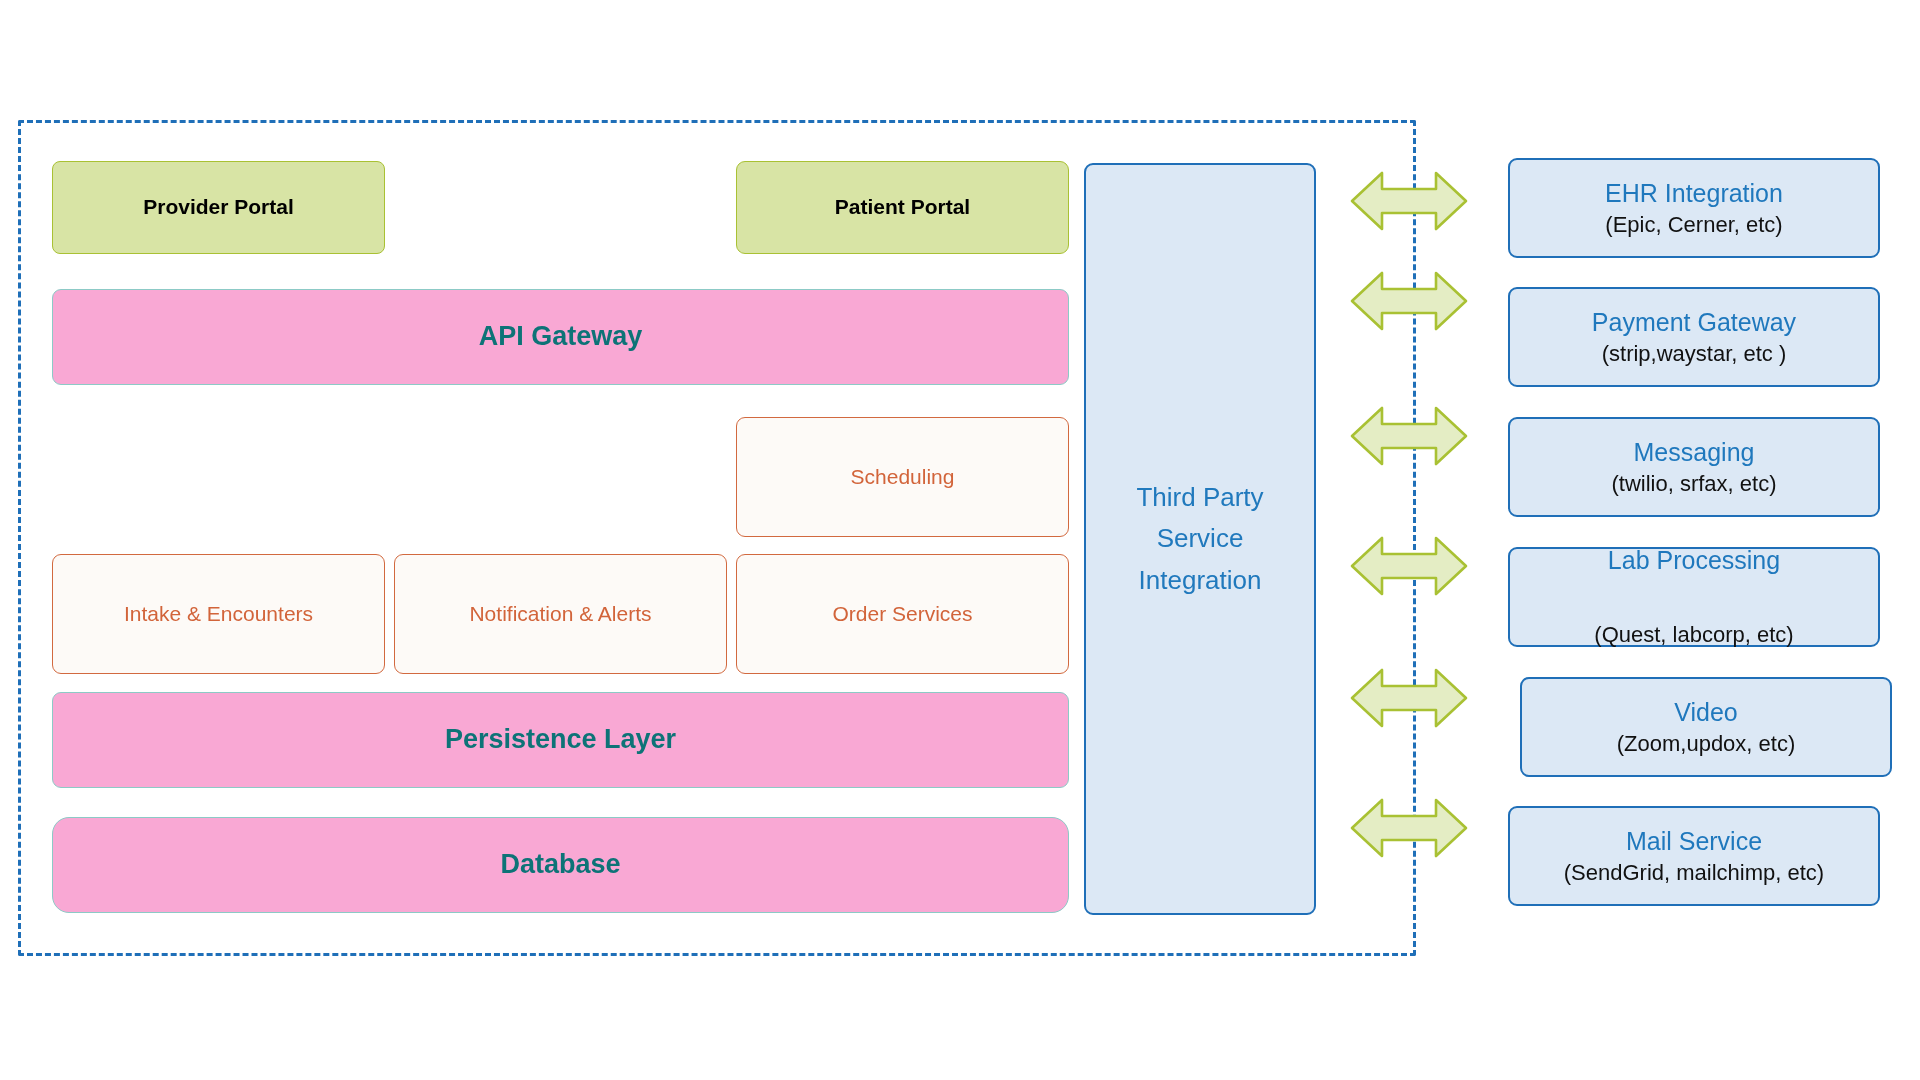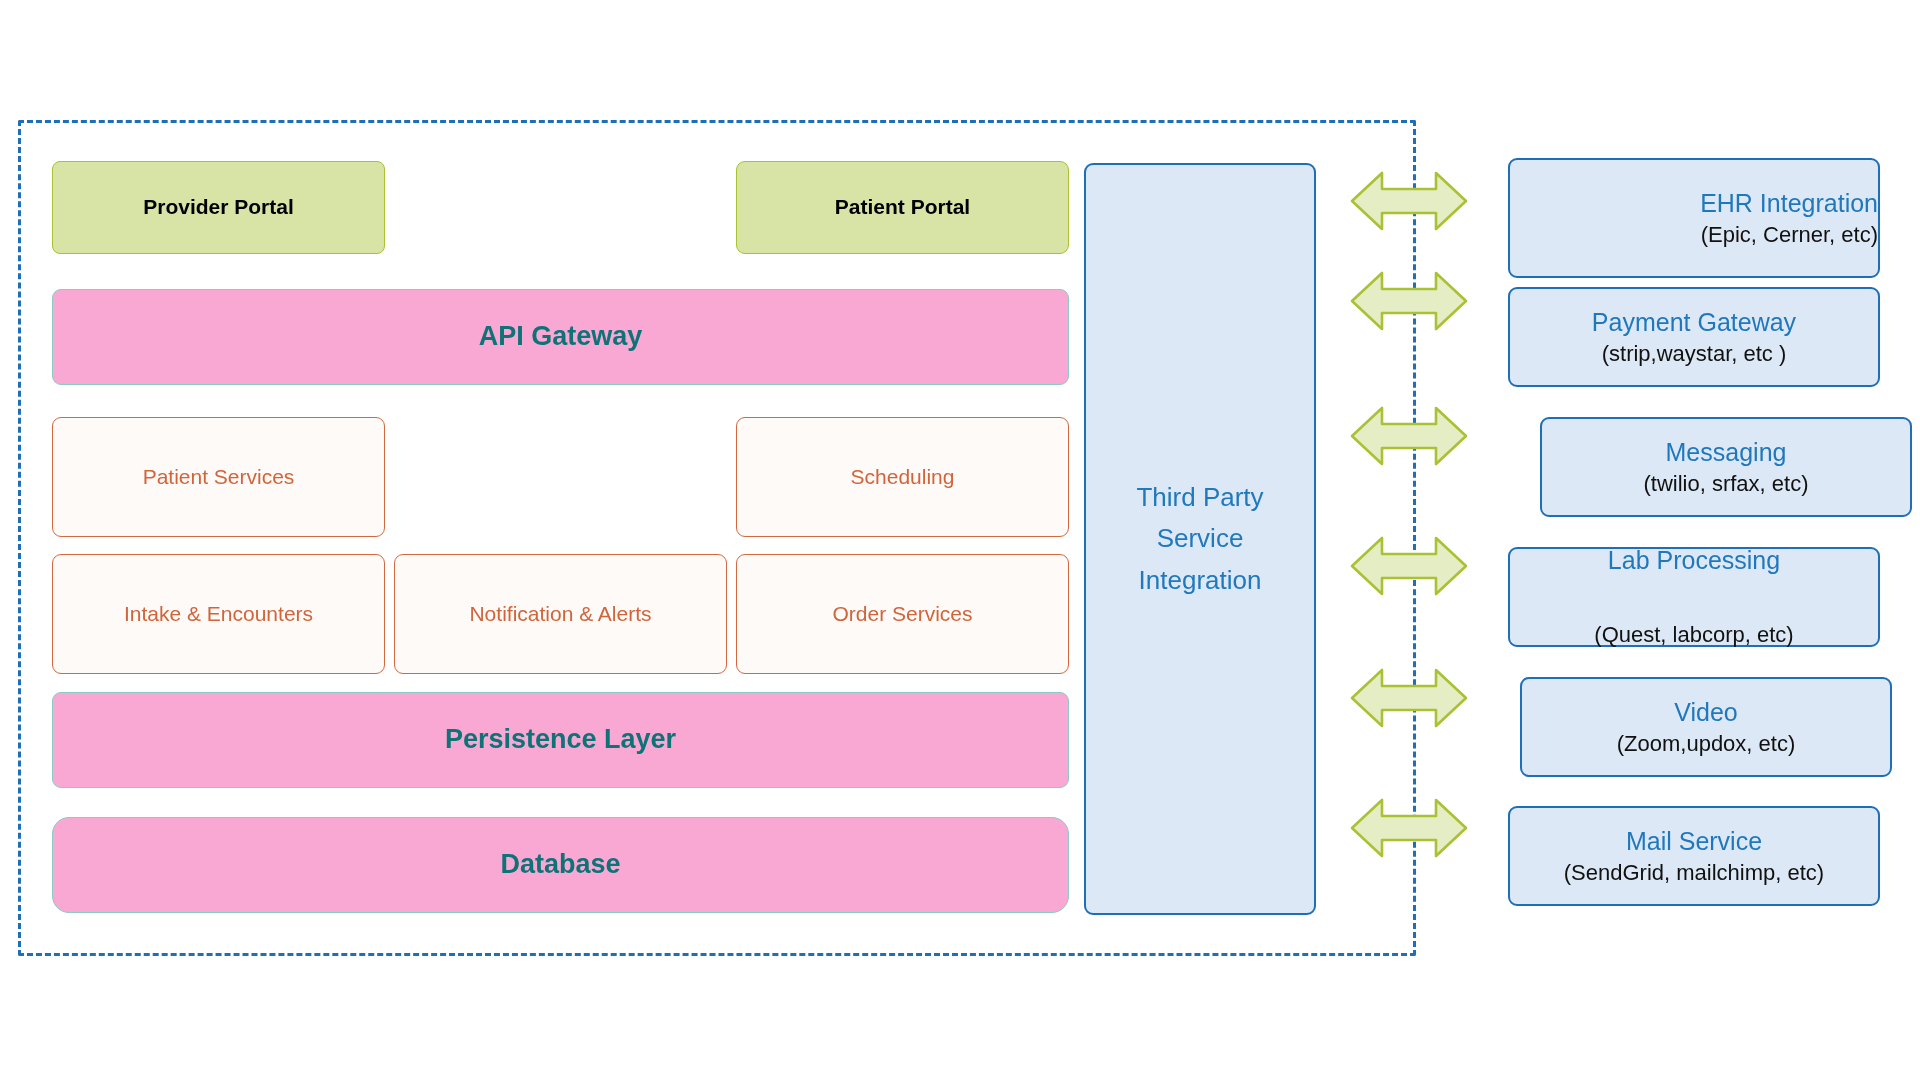--- a/index.html
+++ b/index.html
@@ -119,23 +119,20 @@
     <span>Provider Portal</span>
   </div>
   <div class="box box-portal" style="left:736px; top:161px; width:333px; height:93px;">
     <span>Patient Portal</span>
   </div>
 
   <div class="box box-layer" style="left:52px; top:289px; width:1017px; height:96px;">
     <span>API Gateway</span>
   </div>
 
-  <div class="box box-service" style="left:52px; top:417px; width:333px; height:120px;">
-    <span>Patient Services</span>
-  </div>
   <div class="box box-service" style="left:736px; top:417px; width:333px; height:120px;">
     <span>Scheduling</span>
   </div>
 
   <div class="box box-service" style="left:394px; top:554px; width:333px; height:120px;">
     <span>Notification &amp; Alerts</span>
   </div>
   <div class="box box-service" style="left:52px; top:554px; width:333px; height:120px;">
     <span>Intake &amp; Encounters</span>
   </div>
@@ -181,31 +178,31 @@
     <svg viewBox="0 0 118 72" xmlns="http://www.w3.org/2000/svg">
       <polygon points="2,36 32,8 32,24 86,24 86,8 116,36 86,64 86,48 32,48 32,64" fill="#e4edc4" stroke="#a9c133" stroke-width="2.6" stroke-linejoin="round"></polygon>
     </svg>
   </div>
   <div class="arrow" style="left:1350px; top:792px;">
     <svg viewBox="0 0 118 72" xmlns="http://www.w3.org/2000/svg">
       <polygon points="2,36 32,8 32,24 86,24 86,8 116,36 86,64 86,48 32,48 32,64" fill="#e4edc4" stroke="#a9c133" stroke-width="2.6" stroke-linejoin="round"></polygon>
     </svg>
   </div>
 
-  <div class="box box-blue" style="left:1508px; top:158px; width:372px; height:120px;align-items:flex-end;">
+  <div class="box box-blue" style="left:1508px; top:158px; width:372px; height:100px;">
     <span class="ext-title">EHR Integration</span>
     <span class="ext-sub">(Epic, Cerner, etc)</span>
   </div>
 
   <div class="box box-blue" style="left:1508px; top:287px; width:372px; height:100px;">
     <span class="ext-title">Payment Gateway</span>
     <span class="ext-sub">(strip,waystar, etc )</span>
   </div>
 
-  <div class="box box-blue" style="left:1508px; top:417px; width:372px; height:100px;margin-left:32px;">
+  <div class="box box-blue" style="left:1508px; top:417px; width:372px; height:100px;">
     <span class="ext-title">Messaging</span>
     <span class="ext-sub">(twilio, srfax, etc)</span>
   </div>
 
   <div class="box box-blue" style="left:1508px; top:547px; width:372px; height:100px;gap:43px;">
     <span class="ext-title">Lab Processing</span>
     <span class="ext-sub">(Quest, labcorp, etc)</span>
   </div>
 
   <div class="box box-blue" style="left:1508px; top:677px; width:372px; height:100px;margin-left:12px;">

